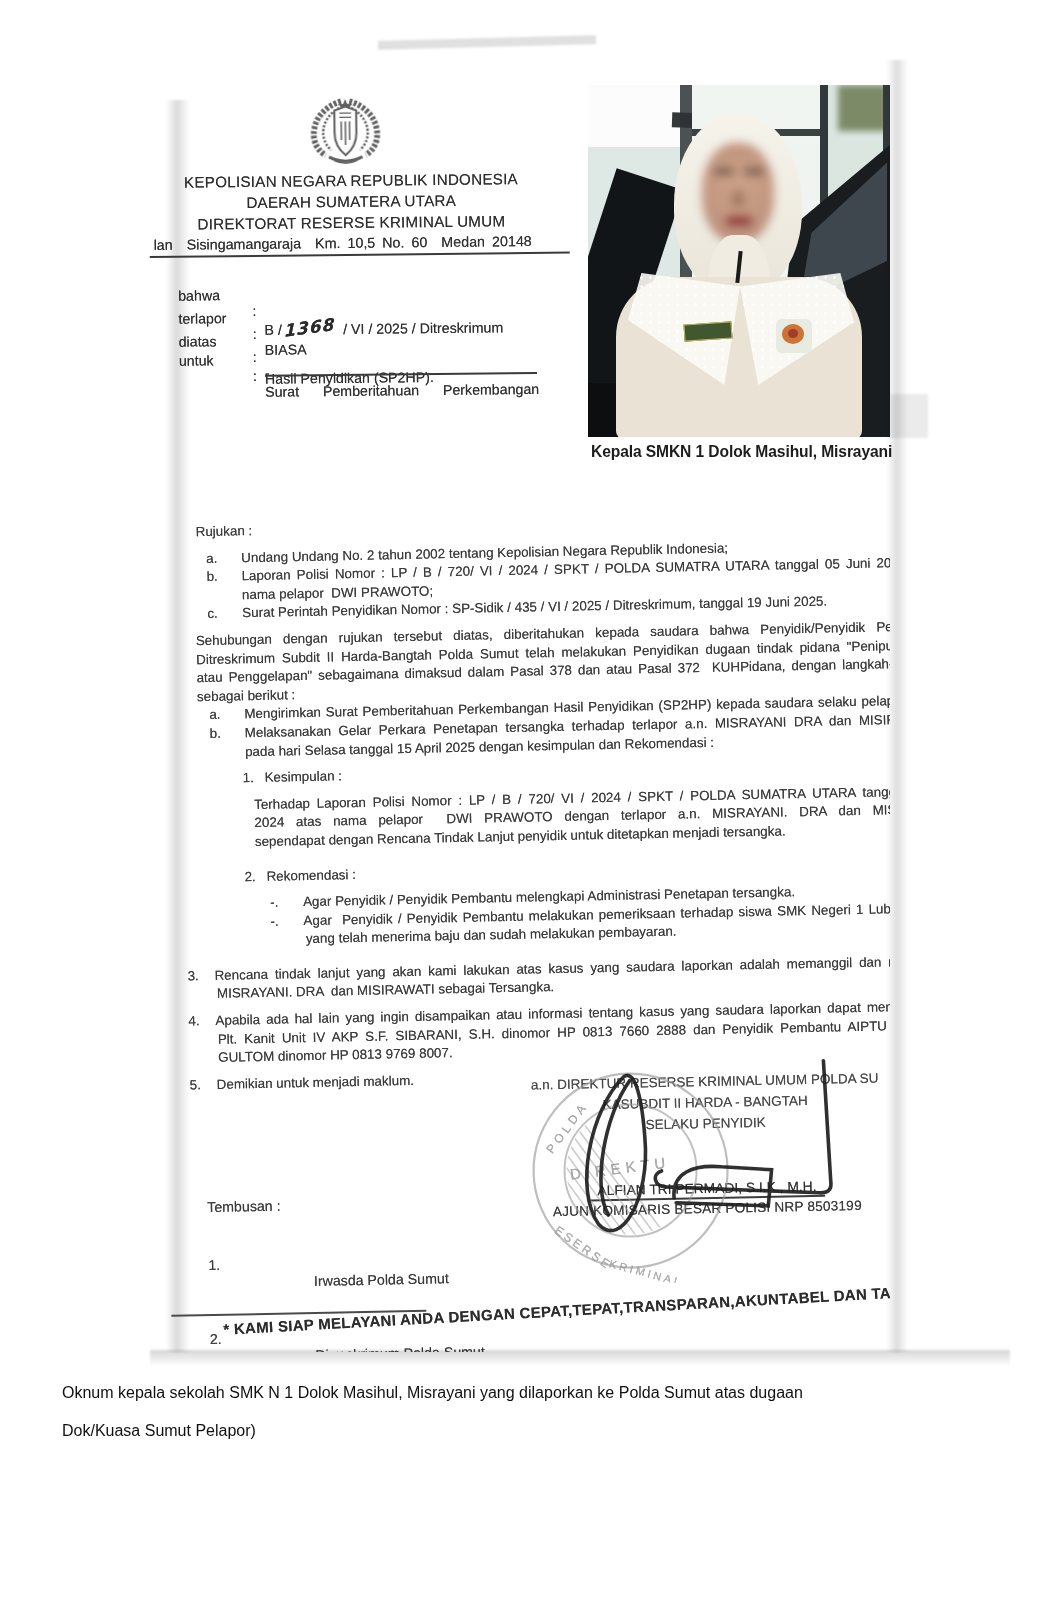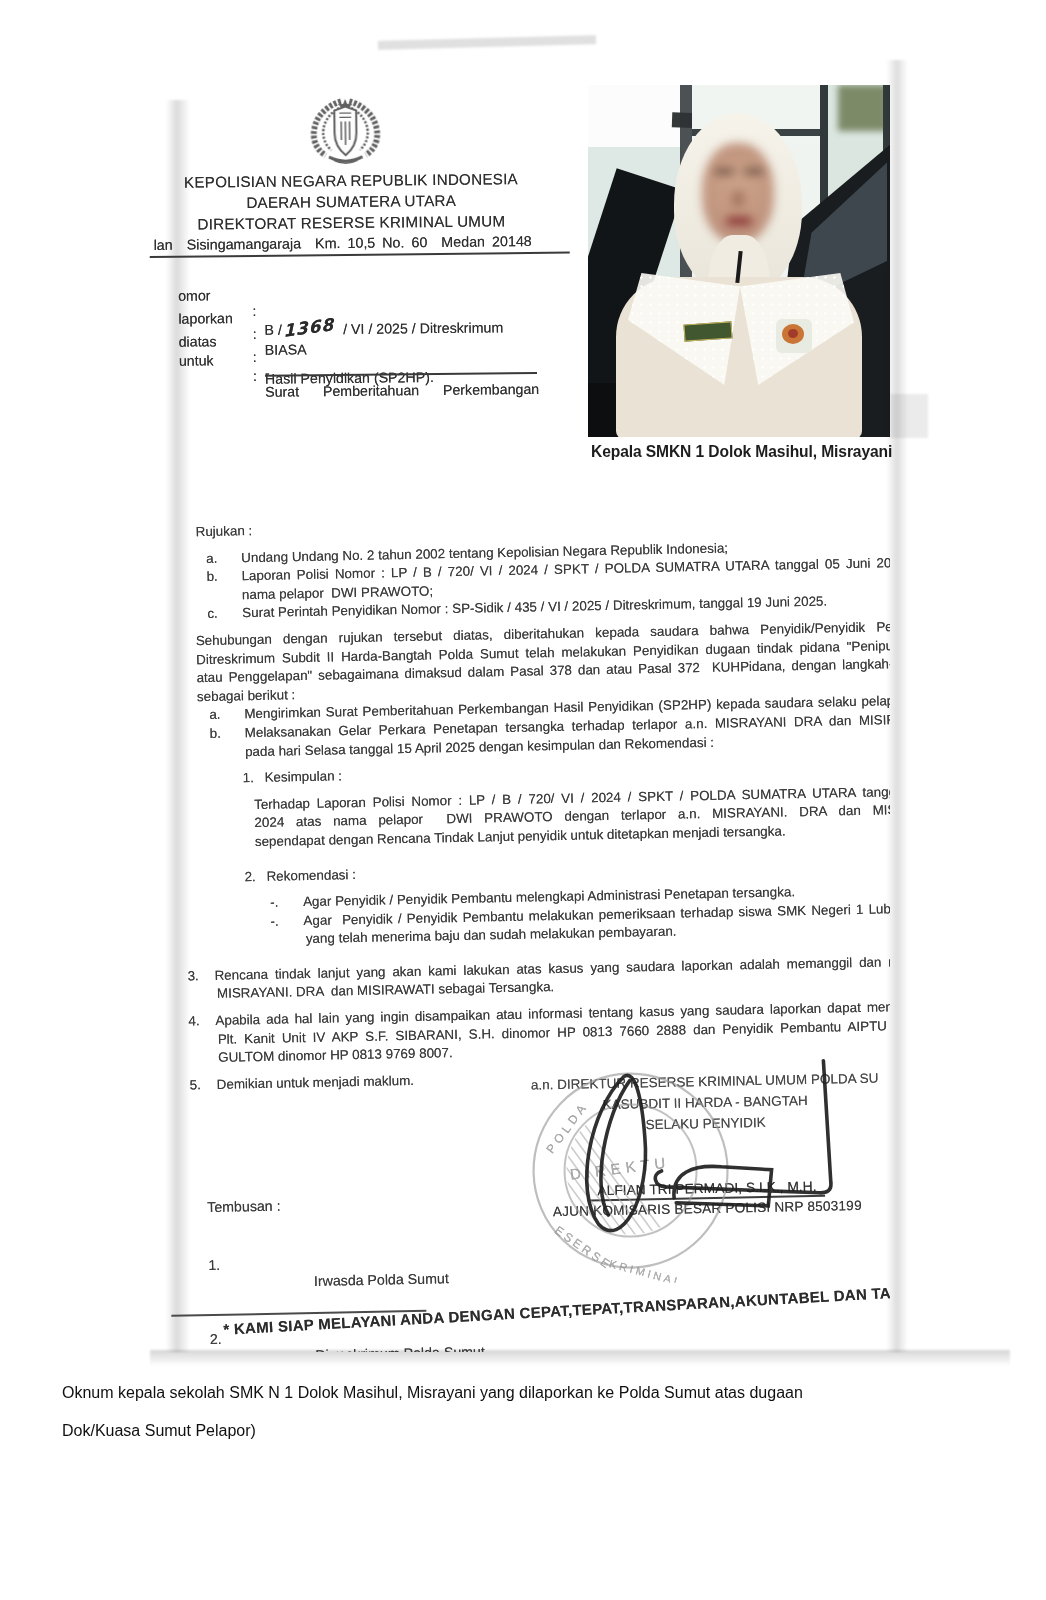--- a/index.html
+++ b/index.html
@@ -103,26 +103,26 @@
         <path d="M36 86 Q50 93 64 86" stroke-width="2.2"></path>
       </g>
     </svg>
     <div class="lh-line" style="top:86px">KEPOLISIAN NEGARA REPUBLIK INDONESIA</div>
     <div class="lh-line" style="top:107px">DAERAH SUMATERA UTARA</div>
     <div class="lh-line" style="top:128px">DIREKTORAT RESERSE KRIMINAL UMUM</div>
     <div class="lh-addr">lan  Sisingamangaraja  Km. 10,5 No. 60  Medan 20148</div>
     <div class="lh-addr-ul"></div>
 
     <div class="meta-row" style="top:184px">
-      <span class="meta-label">omor</span>
+      <span class="meta-label">bahwa</span>
       <span class="meta-colon">:</span>
       <span class="meta-value"><span>B /</span><span class="hw">1368</span> <span>/ VI / 2025 / Ditreskrimum</span></span>
     </div>
     <div class="meta-row" style="top:207px">
-      <span class="meta-label">laporkan</span>
+      <span class="meta-label">terlapor</span>
       <span class="meta-colon">:</span>
       <span class="meta-value">BIASA</span>
     </div>
     <div class="meta-row" style="top:230px">
       <span class="meta-label">diatas</span>
       <span class="meta-colon">:</span>
       <span class="meta-value">-</span>
     </div>
     <div class="meta-row" style="top:249px">
       <span class="meta-label">untuk</span>

